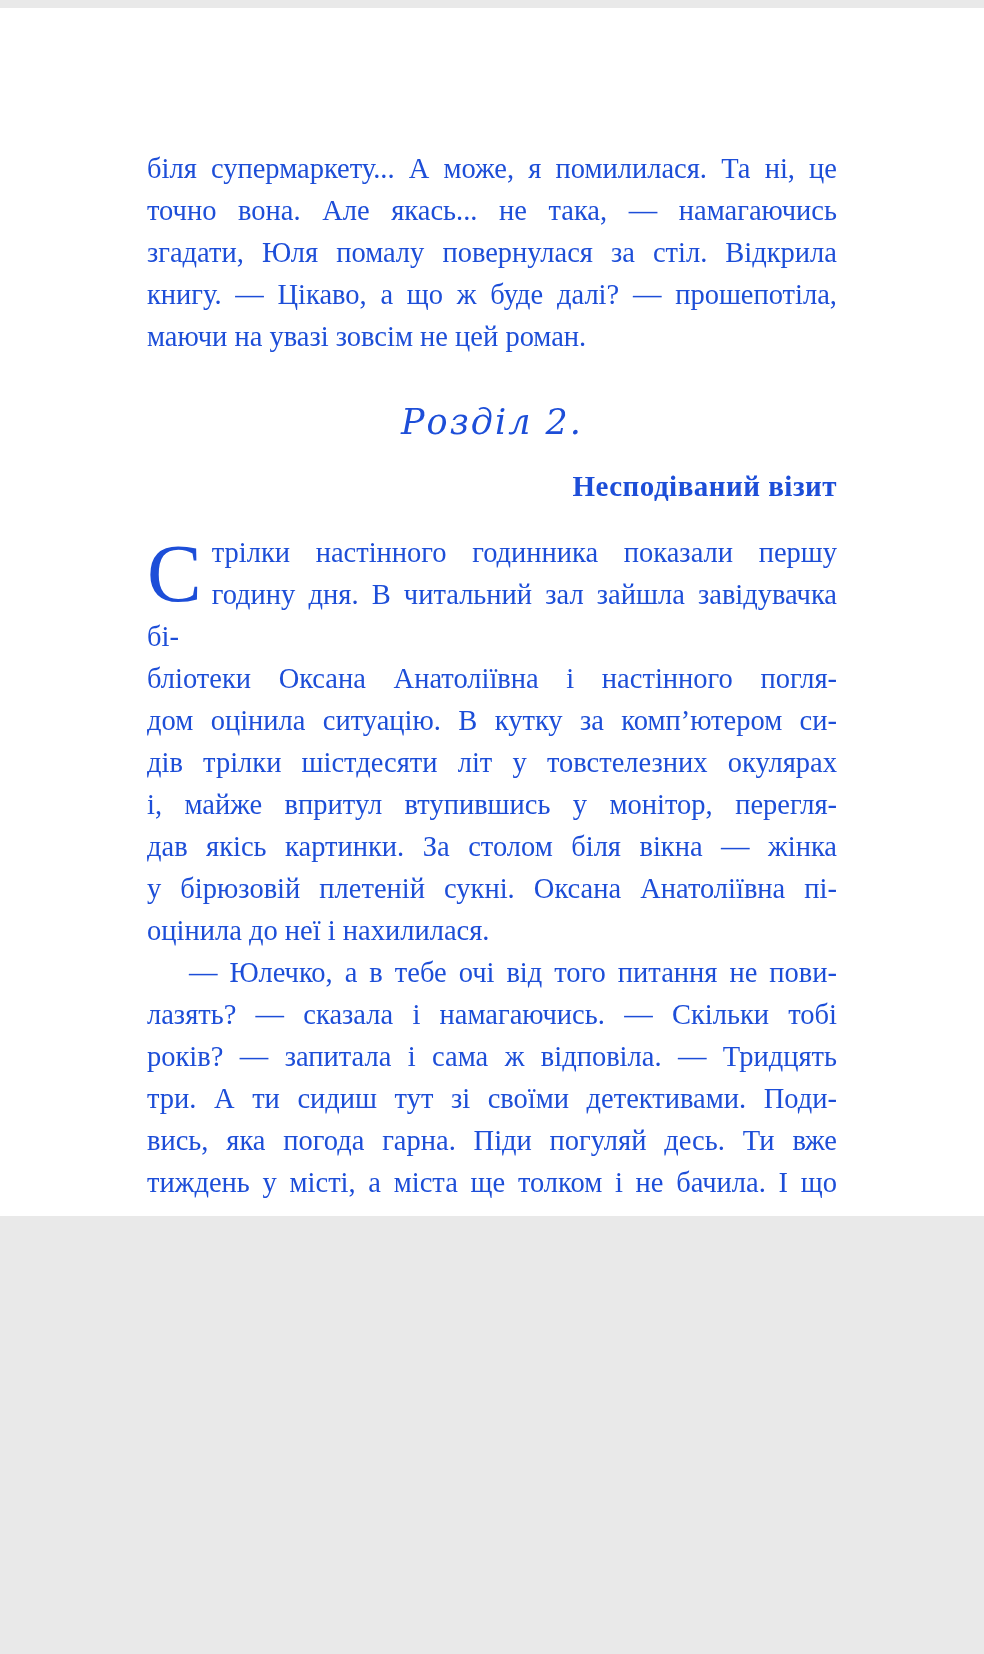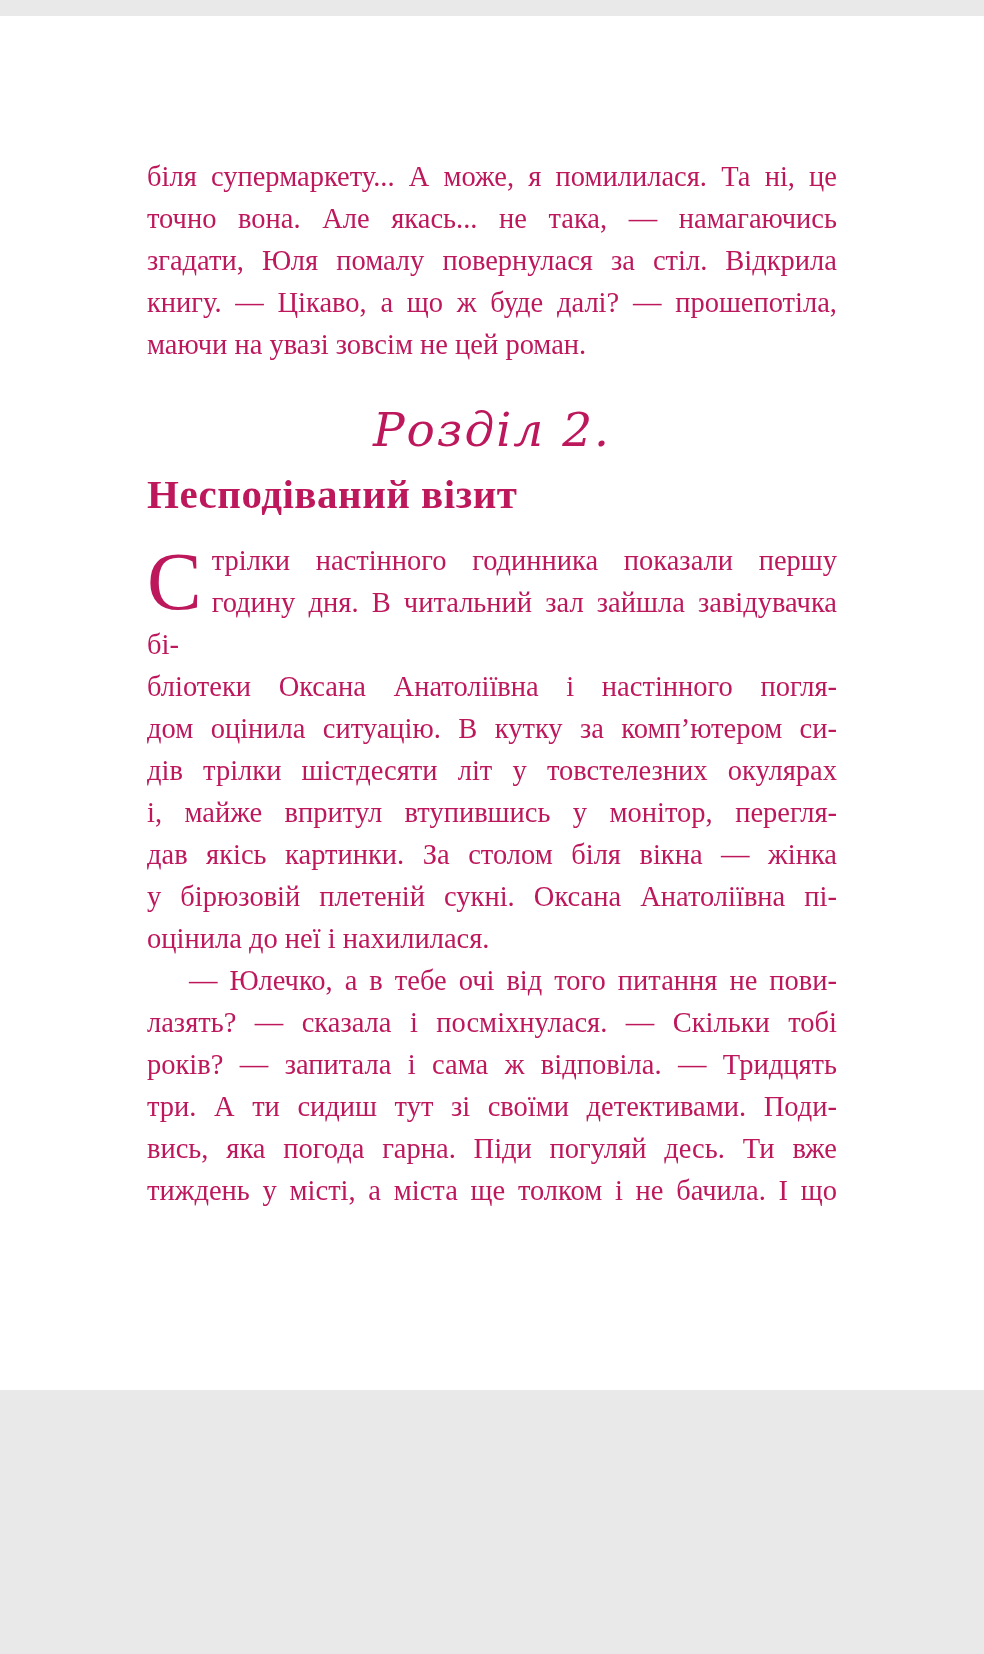--- a/index.html
+++ b/index.html
@@ -1,50 +1,50 @@
 <!DOCTYPE html>
 <html><head>
 <meta charset="utf-8">
 <style>
   html, body { margin: 0; padding: 0; background: #e9e9e9; }
   .page {
     position: relative;
     width: 984px;
-    height: 1374px;
-    margin: 16px auto;
+    height: 1208px;
+    margin: 8px auto;
     background: #ffffff;
-    color: #be185d;
+    color: #1d4ed8;
     font-family: "Liberation Serif", serif;
     overflow: hidden;
   }
   .text-block {
     width: 690px;
     margin: 0 auto;
     padding-top: 140px;
     font-size: 28.5px;
     line-height: 42px;
   }
   .paragraph { margin: 0; }
   .line { text-align: justify; white-space: normal; }
   .line.just { text-align-last: justify; }
   .line.indent { text-indent: 42px; }
   .chapter-label {
     text-align: center;
     font-family: "DejaVu Serif", serif;
     font-style: italic;
     font-weight: 400;
-    font-size: 47px;
+    font-size: 35px;
     line-height: 48px;
     margin-top: 40px;
     letter-spacing: 2px;
   }
   .chapter-title {
-    text-align: left;
+    text-align: right;
     font-weight: 700;
-    font-size: 41px;
+    font-size: 29px;
     line-height: 48px;
     margin-top: 16px;
     margin-bottom: 22px;
     letter-spacing: 0.5px;
   }
   .dropcap {
     float: left;
     font-size: 82px;
     line-height: 84px;
     height: 84px;
@@ -98,21 +98,21 @@
       <div class="line just">дом оцінила ситуацію. В кутку за комп’ютером си-</div>
       <div class="line just">дів трілки шістдесяти літ у товстелезних окулярах</div>
       <div class="line just">і, майже впритул втупившись у монітор, перегля-</div>
       <div class="line just">дав якісь картинки. За столом біля вікна — жінка</div>
       <div class="line just">у бірюзовій плетеній сукні. Оксана Анатоліївна пі-</div>
       <div class="line">оцінила до неї і нахилилася.</div>
     </div>
 
     <div class="paragraph">
       <div class="line just indent">— Юлечко, а в тебе очі від того питання не пови-</div>
-      <div class="line just">лазять? — сказала і посміхнулася. — Скільки тобі</div>
+      <div class="line just">лазять? — сказала і намагаючись. — Скільки тобі</div>
       <div class="line just">років? — запитала і сама ж відповіла. — Тридцять</div>
       <div class="line just">три. А ти сидиш тут зі своїми детективами. Поди-</div>
       <div class="line just">вись, яка погода гарна. Піди погуляй десь. Ти вже</div>
       <div class="line just">тиждень у місті, а міста ще толком і не бачила. І що</div>
     </div>
 
   </div>
 
   <div class="footer">
     <span class="ornament">«◈</span><span class="page-number">12</span><span class="ornament">◈»</span>

